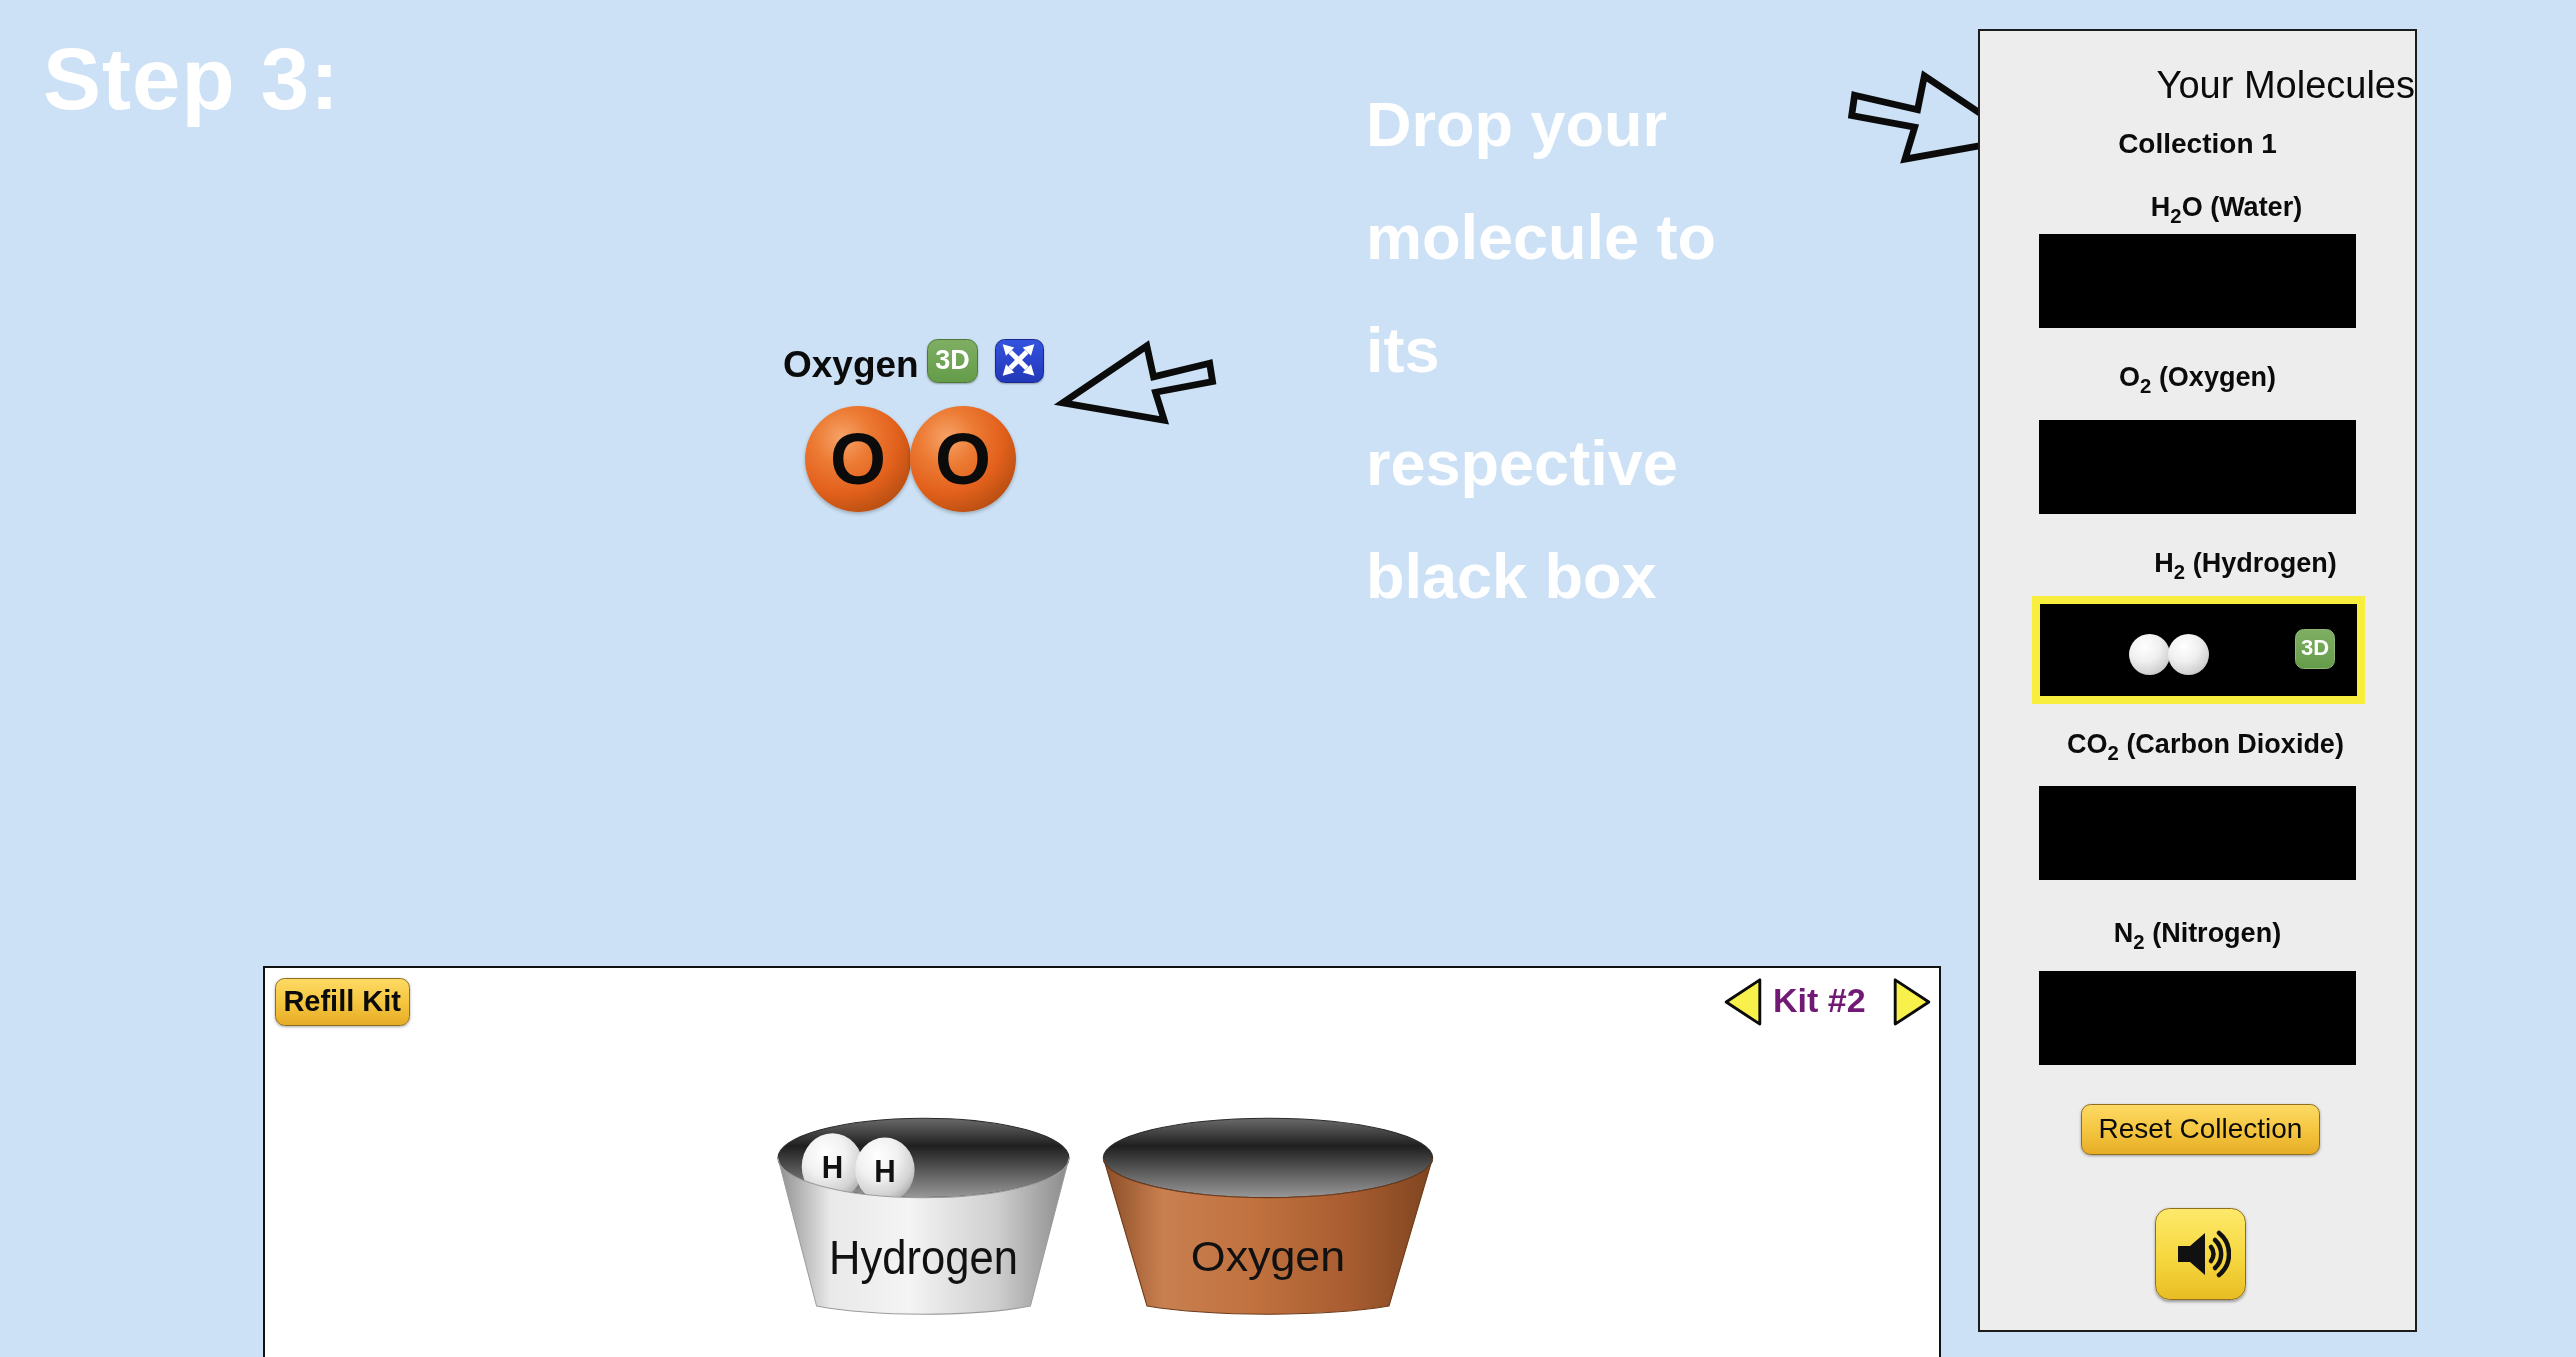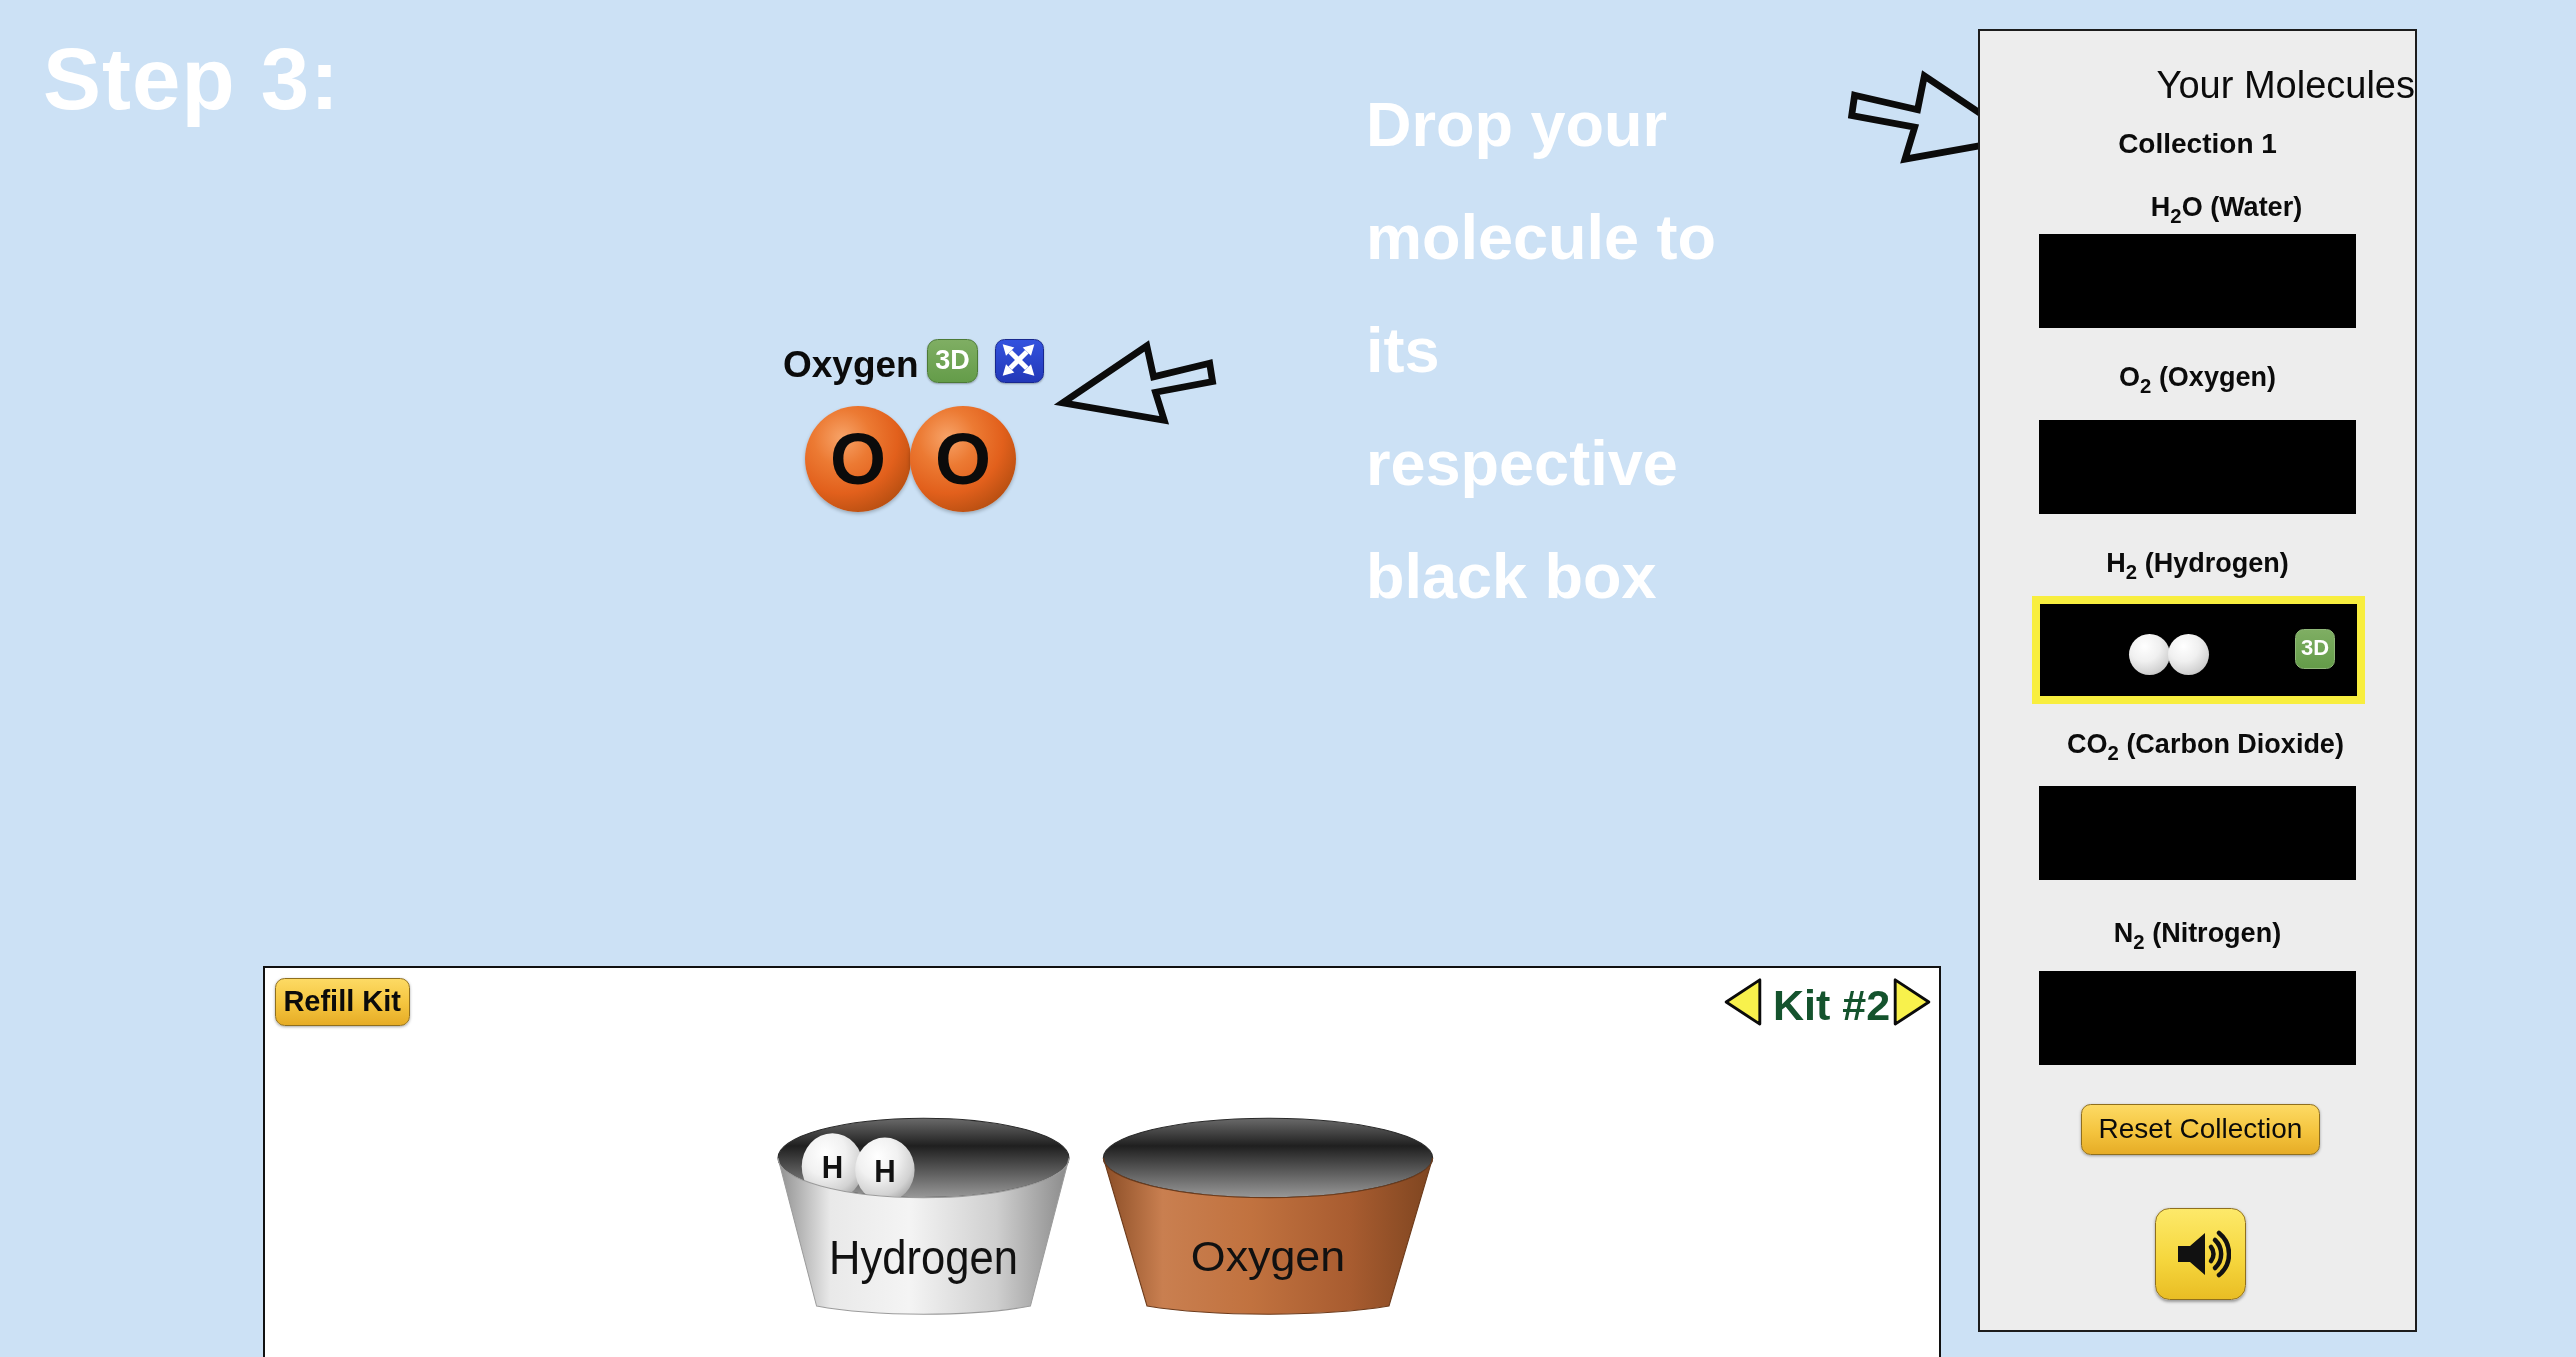--- a/index.html
+++ b/index.html
@@ -29,21 +29,21 @@
           display:flex;align-items:center;justify-content:center;}
   .o-atom span{font-size:72px;font-weight:bold;color:#0b0b0b;}
 
   
   .kit-area{position:absolute;left:263px;top:930px;width:1678px;height:430px;background:#ffffff;
             border:2.9px solid #111111;box-sizing:border-box;margin-top:36px;}
   .yellow-btn{background:linear-gradient(#fdda64,#f4c43e 55%,#e6ac26);border:1.9px solid #8f6f1e;
               border-radius:9.7px;box-sizing:border-box;box-shadow:0 1px 2.9px rgba(0,0,0,.35);cursor:pointer;
               color:#0b0b0b;text-align:center;}
   .refill-btn{position:absolute;left:9.7px;top:9.7px;width:135px;height:48px;font-size:29px;font-weight:bold;line-height:44px;}
-  .kit-nav-label{position:absolute;left:1508px;top:12.6px;font-size:43px;font-weight:bold;color:#14532d;text-align:right;}
+  .kit-nav-label{position:absolute;left:1508px;top:12.6px;font-size:34px;font-weight:bold;color:#701a75;text-align:right;}
   .kit-tri{position:absolute;top:8.7px;width:41px;height:50px;cursor:pointer;}
   .kit-tri polygon{fill:#f8f14c;stroke:#0b0b0b;stroke-width:3;stroke-linejoin:round;}
   .bucket{position:absolute;top:147px;}
 
   
   .panel{position:absolute;left:1978px;top:29px;width:439px;height:1303px;background:#ededed;
          border:2.9px solid #1c1c1c;box-sizing:border-box;}
   .panel-title{position:absolute;left:0;top:33px;width:100%;text-align:right;font-size:38px;color:#0b0b0b;}
   .panel-subtitle{position:absolute;left:0;top:97px;width:100%;text-align:center;font-size:28px;font-weight:bold;color:#0b0b0b;}
   .slot-label{position:absolute;left:0;width:100%;text-align:center;font-size:27px;font-weight:bold;color:#0b0b0b;}
@@ -180,21 +180,21 @@
     <div class="slot-label" style="top:161px;padding-left:29px;">
       <span>H</span><span class="sub">2</span><span>O (Water)</span>
     </div>
     <div class="slot-box" style="top:203px;"></div>
 
     <div class="slot-label" style="top:331px;">
       <span>O</span><span class="sub">2</span><span> (Oxygen)</span>
     </div>
     <div class="slot-box" style="top:389px;"></div>
 
-    <div class="slot-label" style="top:517px;">
+    <div class="slot-label" style="top:517px;padding-left:48px;">
       <span>H</span><span class="sub">2</span><span> (Hydrogen)</span>
     </div>
     <div class="slot-box-highlight" style="top:565px;">
       <div class="mini-atom" style="left:89px;top:30px;"></div>
       <div class="mini-atom" style="left:128px;top:30px;"></div>
       <div class="mini-3d">3D</div>
     </div>
 
     <div class="slot-label" style="top:698px;padding-left:8px;">
       <span>CO</span><span class="sub">2</span><span> (Carbon Dioxide)</span>

